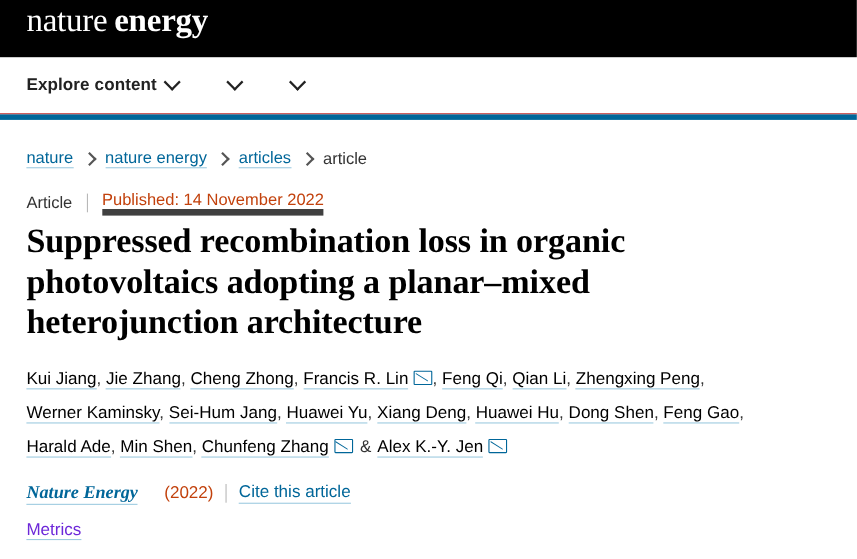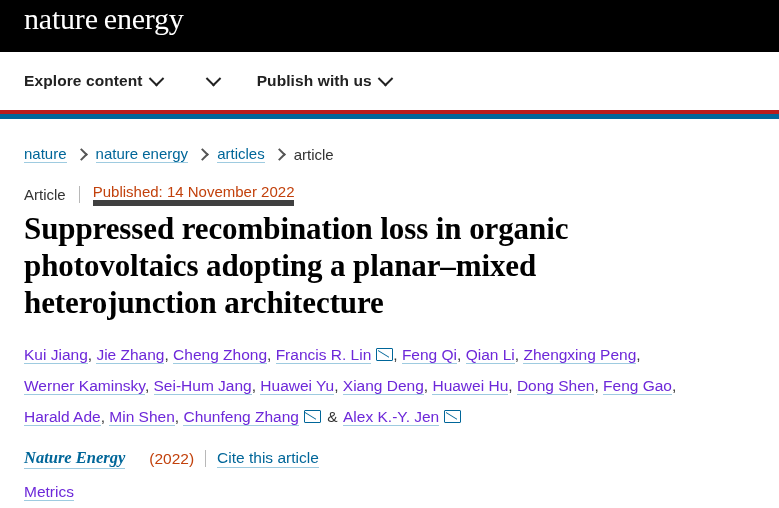--- a/index.html
+++ b/index.html
@@ -27,29 +27,29 @@
     font-family: "Liberation Serif", serif;
     font-size: 30px;
     line-height: 34px;
     color: #ffffff;
     letter-spacing: -0.2px;
   }
   .brand .b-nature {
     font-weight: 400;
   }
   .brand .b-journal {
-    font-weight: 400;
+    font-weight: 700;
     margin-left: 6px;
   }
 
   
   .navbar {
     background: #ffffff;
-    border-bottom: 4px solid #b91c1c;
-    height: 62px;
+    border-bottom: 1px solid #b91c1c;
+    height: 52px;
     display: flex;
     align-items: center;
     padding-left: 24px;
     box-sizing: border-box;
   }
   .nav-item {
     display: inline-flex;
     align-items: center;
     font-size: 15.5px;
     font-weight: 700;
@@ -142,21 +142,21 @@
   }
 
   .authors {
     margin-top: 18px;
     font-size: 15.5px;
     line-height: 31px;
     color: #333333;
     max-width: 740px;
   }
   .authors a.author {
-    color: #6d28d9;
+    color: #000000;
     text-decoration: none;
     border-bottom: 1px solid #9ecbe0;
     white-space: nowrap;
   }
   .authors .comma {
     color: #333333;
   }
   .authors .amp {
     color: #333333;
     padding: 0 2px;
@@ -237,21 +237,20 @@
 
 <div class="navbar">
   <div class="nav-item">
     <span>Explore content</span>
     <span class="caret"></span>
   </div>
   <div class="nav-item">
     <span class="caret"></span>
   </div>
   <div class="nav-item">
-    <span>Publish with us</span>
     <span class="caret"></span>
   </div>
 </div>
 <div class="accent-strip"></div>
 
 <div class="content">
 
   <div class="breadcrumb">
     <a href="#">nature</a>
     <span class="sep"></span>

